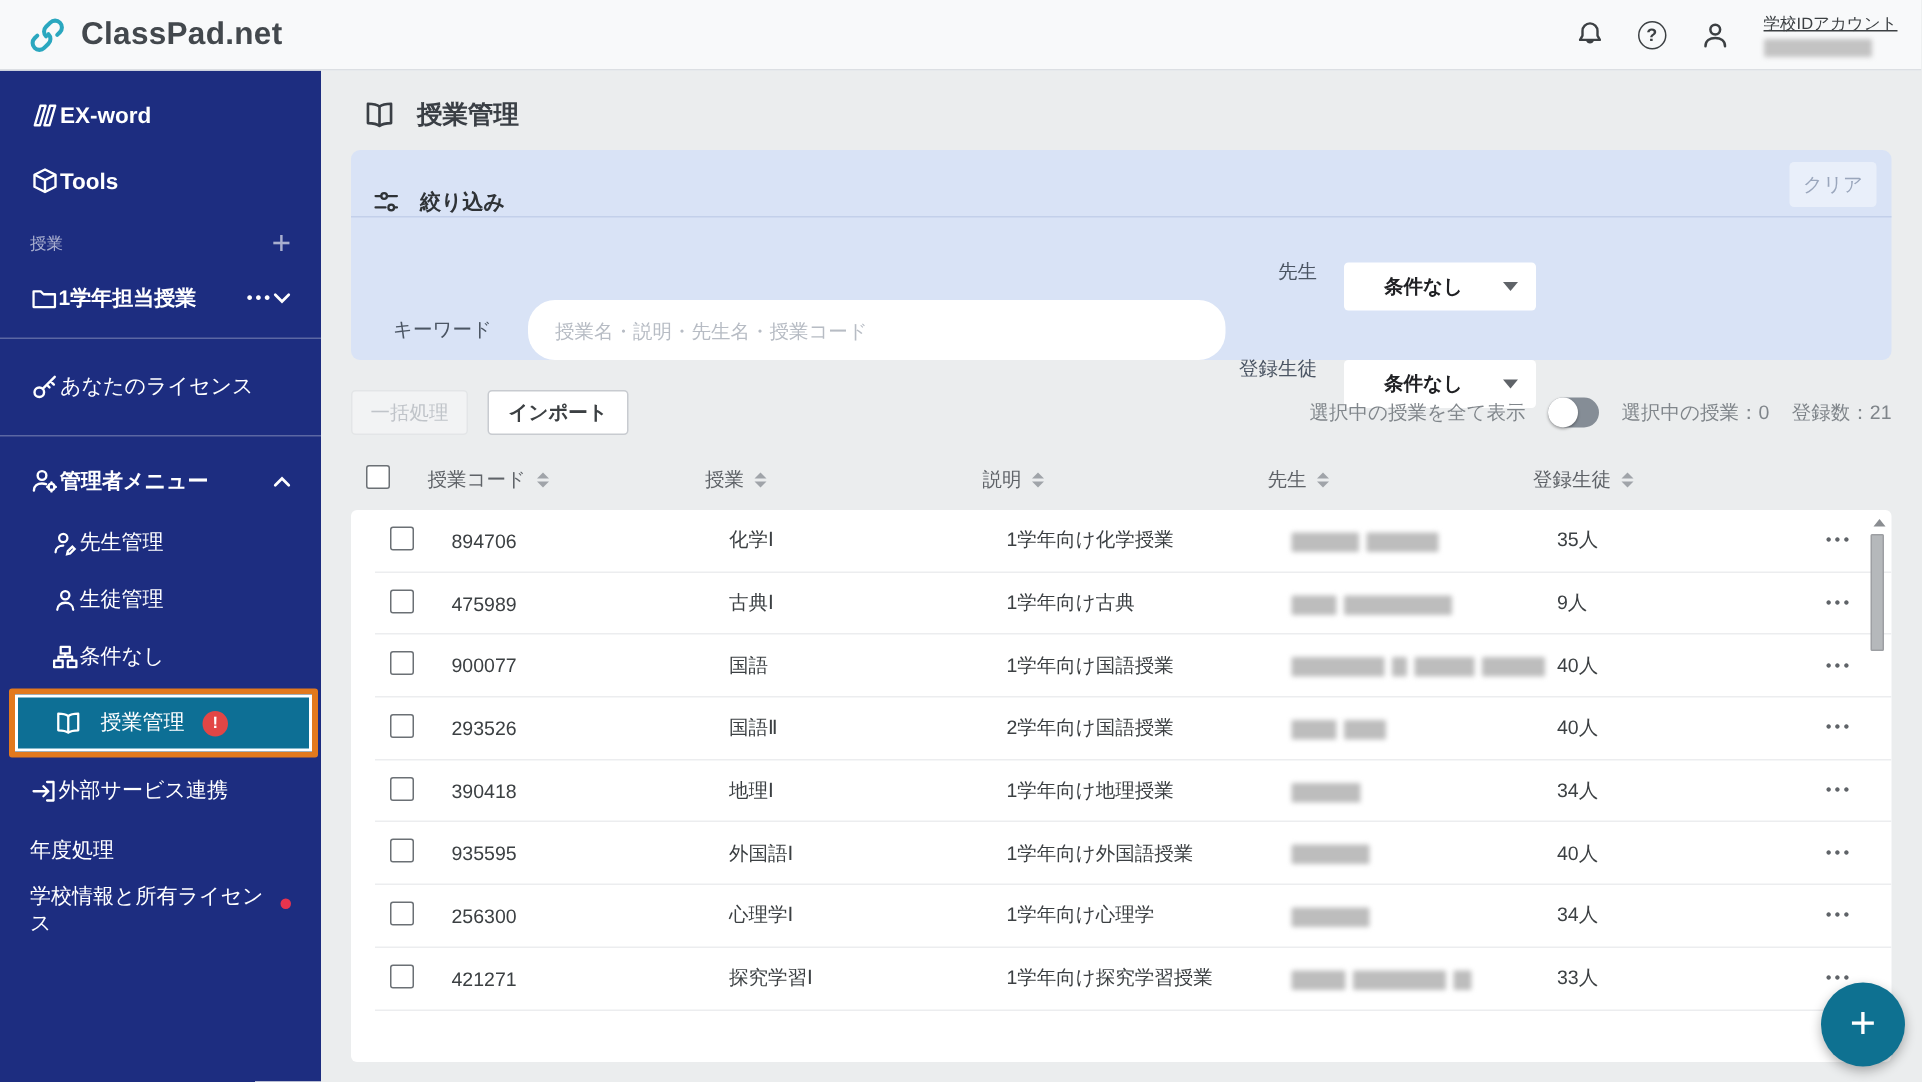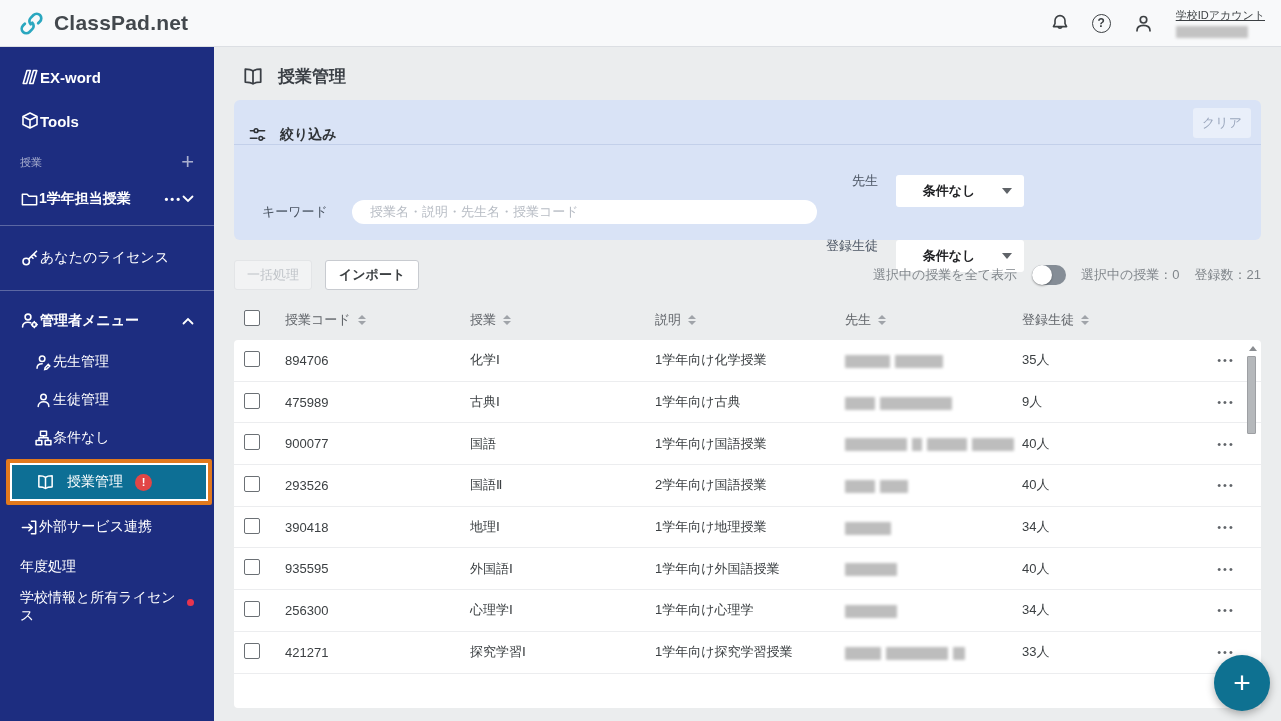--- a/index.html
+++ b/index.html
@@ -54,22 +54,22 @@
   
   .filter { position:absolute; left:20px; right:20px; top:53px; height:140px; background:#d9e3f6; border-radius:6px; }
   .f-head { display:flex; align-items:flex-end; gap:13px; height:44px; padding:0 14px; }
   .f-title { font-size:14px; font-weight:700; color:#2f3337; }
   .clear-btn { position:absolute; right:10px; top:8px; width:58px; height:30px; border:none; border-radius:3px;
                background:rgba(255,255,255,.42); color:#9aa6bc; font-size:13px; cursor:default;
                font-family:inherit; }
   .f-div { border:none; border-top:1px solid #c3d0ea; }
   .kw-row { position:absolute; left:28px; top:100px; display:flex; align-items:center; gap:24px; }
   .kw-label { font-size:13px; color:#4b5563; }
-  .kw-input { width:465px; height:24px; border:none; border-radius:18px; background:#fff; padding:0 18px;
-              font-size:13px; font-family:Liberation Mono, monospace; color:#000000; }
+  .kw-input { width:465px; height:40px; border:none; border-radius:18px; background:#fff; padding:0 18px;
+              font-size:13px; font-family:Liberation Sans, sans-serif; color:#000000; }
   .kw-input::placeholder { color:#b7bcc4; }
   .f-right { position:absolute; left:588px; top:55px; display:flex; flex-direction:column; gap:13px; }
   .f-field { display:flex; align-items:center; gap:18px; }
   .f-label { width:56px; text-align:right; font-size:13px; color:#4b5563; }
   .f-select { width:128px; height:32px; background:#fff; border-radius:3px; display:flex; align-items:center;
               cursor:pointer; position:relative;margin-top:20px; }
   .f-select-val { flex:1; text-align:center; font-size:13px; font-weight:700; color:#202124; }
   .caret-down { width:0; height:0; border-left:5px solid transparent; border-right:5px solid transparent;
                 border-top:6px solid #5f6368; margin-right:12px; }
 
@@ -81,21 +81,21 @@
                 border-radius:3px; color:#3c4043; font-size:13px; font-weight:700; cursor:pointer; font-family:inherit; }
   .tb-right { margin-left:auto; display:flex; align-items:center; gap:15px; font-size:13px; color:#80868b; }
   .toggle { width:34px; height:20px; border-radius:10px; background:#858d96; position:relative; cursor:pointer; }
   .toggle-knob { position:absolute; left:0px; top:0px; width:20px; height:20px; border-radius:50%;
                  background:#fff; box-shadow:0 1px 2px rgba(0,0,0,.35); }
 
   
   .thead { position:absolute; left:20px; right:20px; top:252px; height:41px; display:flex; align-items:center;
            font-size:13px; color:#5f6368; }
   .tpanel { position:absolute; left:20px; right:20px; top:293px; height:368px; background:#fff; border-radius:4px;
-            overflow:hidden; }
+            overflow:hidden;padding-left:16px; }
   .trow { display:flex; align-items:center; height:41.7px; border-bottom:1px solid #ecedef; font-size:13px; }
   .c-cb { width:51px; padding-left:10px; }
   .c-code { width:185px; }
   .c-name { width:185px; }
   .c-desc { width:190px; }
   .c-teacher { width:177px; }
   .c-students { flex:1; }
   .c-more { width:70px; text-align:center; color:#5f6368; font-size:11px; letter-spacing:2px; cursor:pointer; }
   .cb { display:inline-block; width:16px; height:16px; border:1.6px solid #6b7075; border-radius:2px;
         background:#fff; cursor:pointer; }

